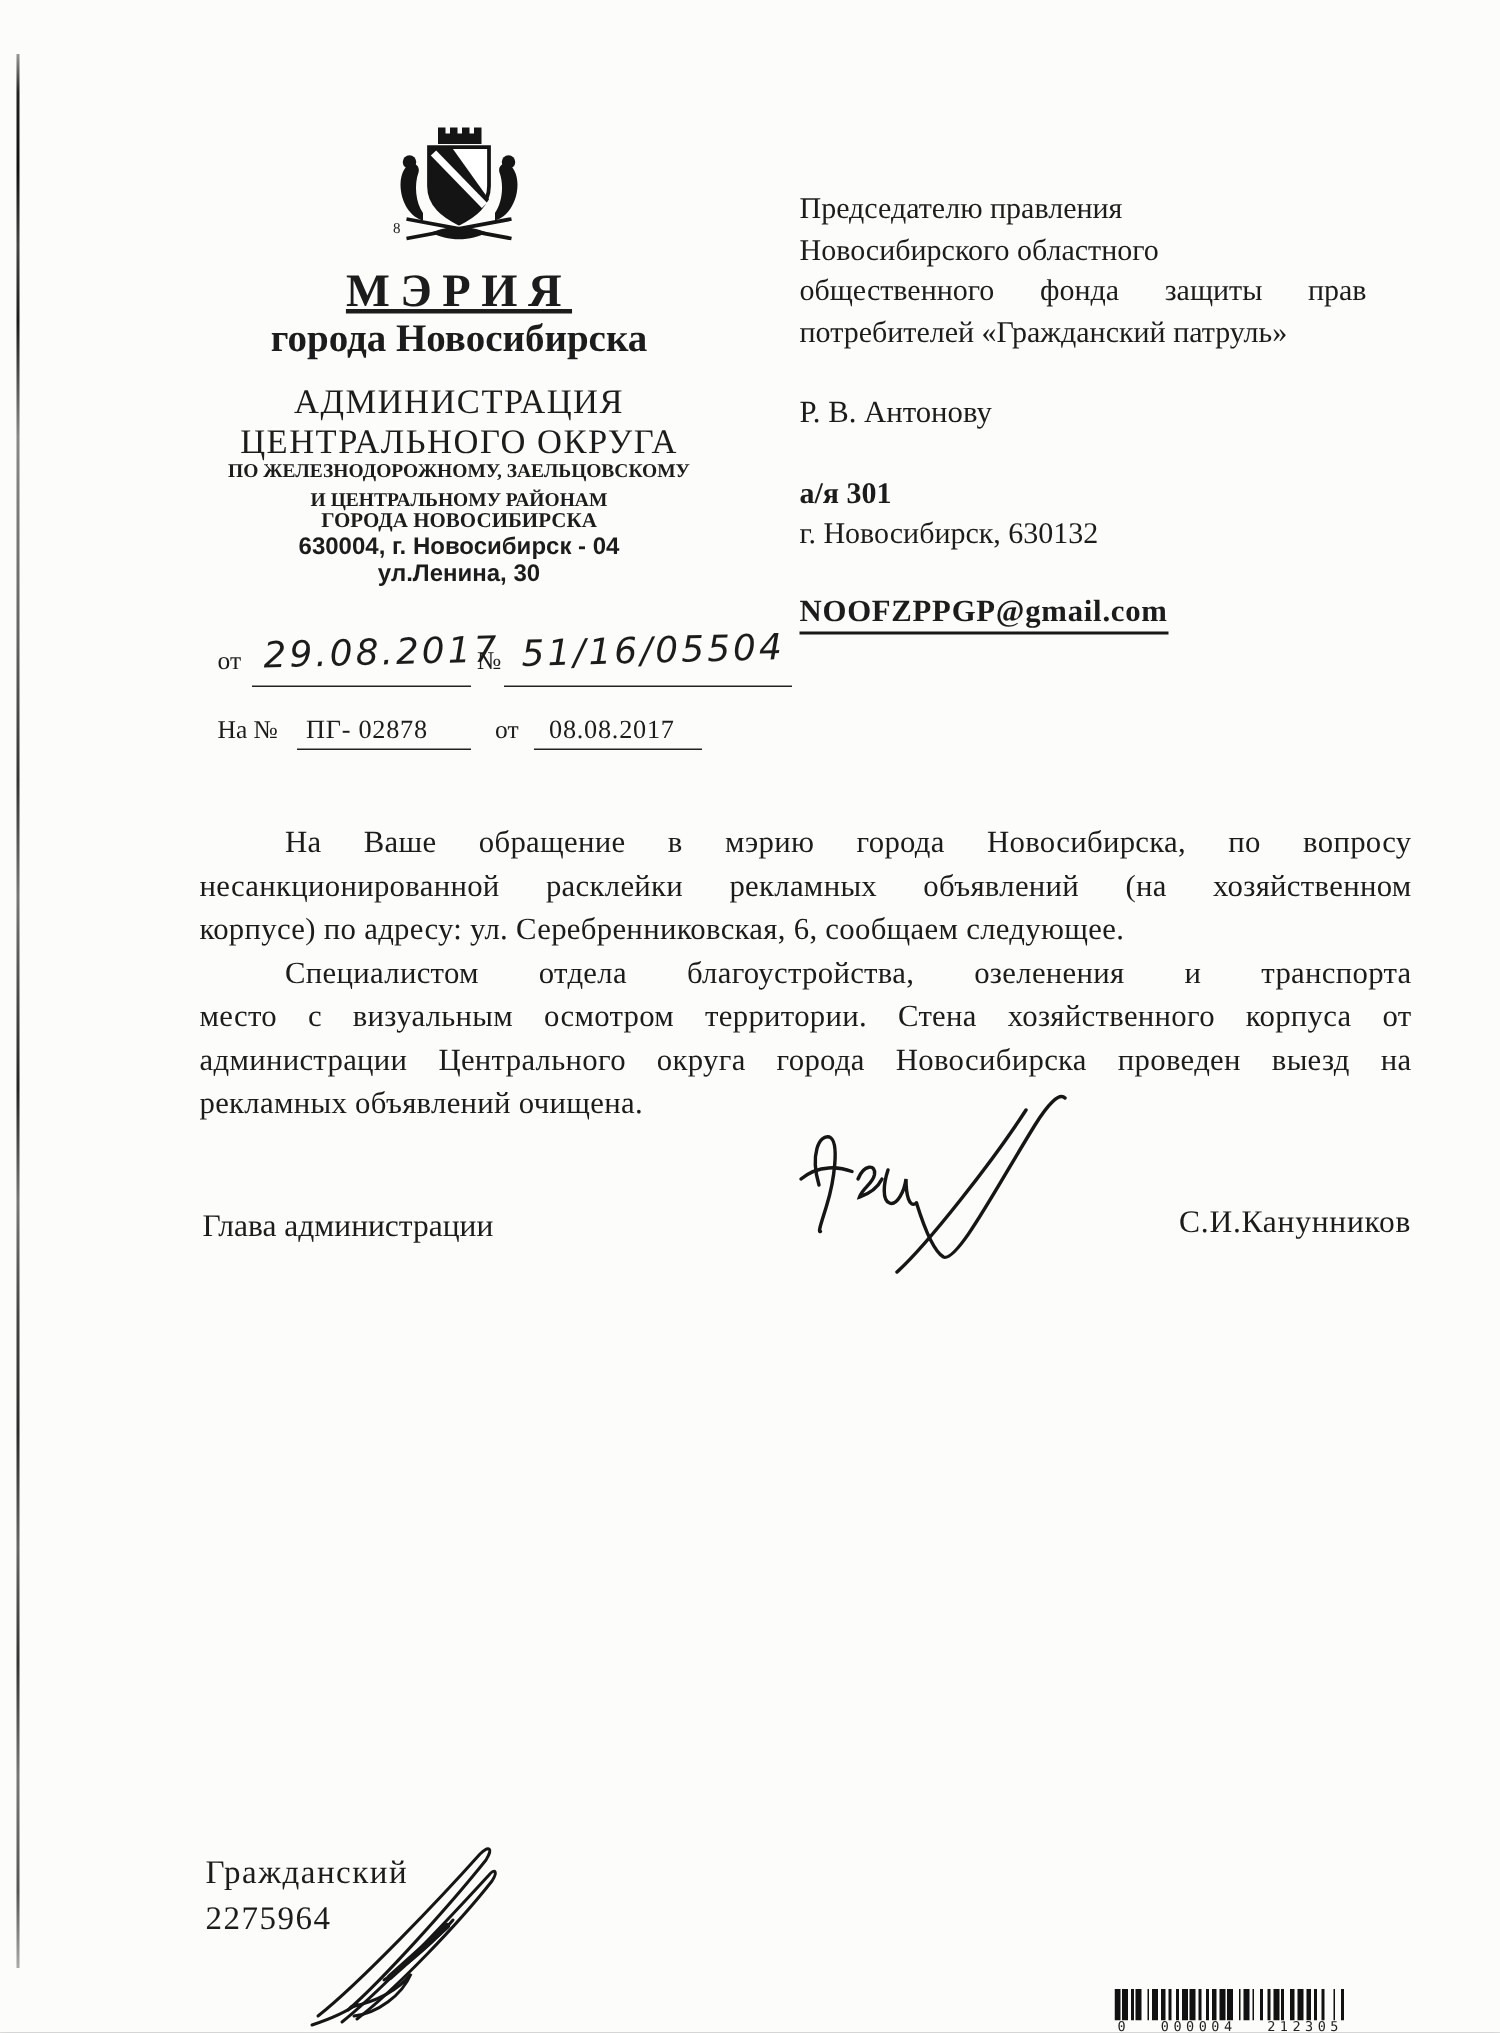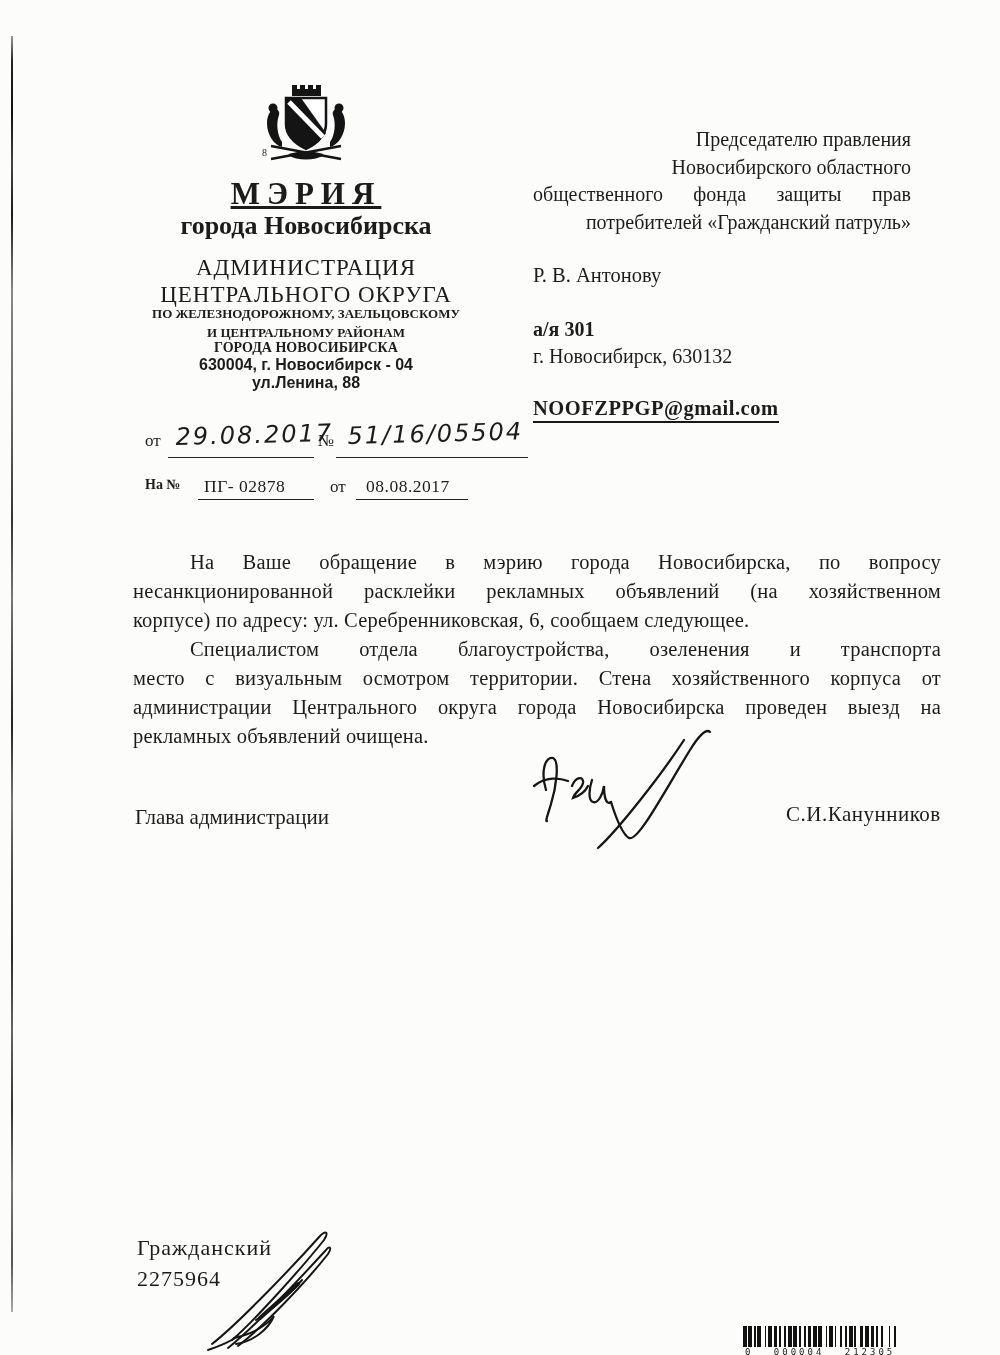--- a/index.html
+++ b/index.html
@@ -8,21 +8,21 @@
     overflow:hidden;font-family:"Liberation Serif",serif;color:#1c1c1c;
     box-shadow:0 0 6px rgba(0,0,0,.3);
   }
   .abs{position:absolute;}
   .ctr{text-align:center;}
   .sans{font-family:"Liberation Sans",sans-serif;}
   .b{font-weight:bold;}
   .jst{text-align:justify;text-align-last:justify;}
   .ind{padding-left:57px;box-sizing:border-box;}
   .bodyline{font-size:20.5px;line-height:29px;width:808px;letter-spacing:.2px;}
-  .recline{font-size:20px;line-height:27.5px;width:378px;text-align:right;}
+  .recline{font-size:20px;line-height:27.5px;width:378px;}
   .uline{border-bottom:2px solid #181818;padding-bottom:1px;}
   .hand{
     font-family:"DejaVu Sans",sans-serif;font-style:italic;
     letter-spacing:2px;transform:rotate(-1.5deg);transform-origin:left bottom;
   }
   .ruleline{border-top:1.6px solid #222;height:0;}
   .scanline{
     left:11px;top:36px;width:2px;height:1276px;
     background:linear-gradient(180deg,#999 0%,#222 2%,#101010 6%,#444 10%,
       #1a1a1a 14%,#888 20%,#666 30%,#333 38%,#777 44%,#444 50%,#222 54%,
@@ -64,34 +64,34 @@
     <div class="abs ctr b" style="left:0;top:211px;width:100%;font-size:26px;">города Новосибирска</div>
 
     <div class="abs ctr" style="left:0;top:255px;width:100%;font-size:23px;letter-spacing:1px;">АДМИНИСТРАЦИЯ</div>
     <div class="abs ctr" style="left:0;top:282px;width:100%;font-size:23px;letter-spacing:1px;">ЦЕНТРАЛЬНОГО ОКРУГА</div>
 
     <div class="abs ctr b" style="left:-10px;top:306px;width:392px;font-size:13px;">ПО ЖЕЛЕЗНОДОРОЖНОМУ, ЗАЕЛЬЦОВСКОМУ</div>
     <div class="abs ctr b" style="left:0;top:325px;width:100%;font-size:13px;">И ЦЕНТРАЛЬНОМУ РАЙОНАМ</div>
     <div class="abs ctr b" style="left:0;top:340px;width:100%;font-size:14px;">ГОРОДА НОВОСИБИРСКА</div>
 
     <div class="abs ctr b sans" style="left:0;top:356px;width:100%;font-size:16px;">630004, г. Новосибирск - 04</div>
-    <div class="abs ctr b sans" style="left:0;top:374px;width:100%;font-size:16px;">ул.Ленина, 88</div>
+    <div class="abs ctr b sans" style="left:0;top:374px;width:100%;font-size:16px;">ул.Ленина, 30</div>
   </div>
 
   <div>
     <span class="abs" style="left:145px;top:431px;font-size:17px;">от</span>
     <span class="abs hand" style="left:176px;top:423px;font-size:24px;">29.08.2017</span>
     <div class="abs ruleline" style="left:168px;top:457px;width:146px;"></div>
     <span class="abs" style="left:318px;top:431px;font-size:17px;">№</span>
     <span class="abs hand" style="left:348px;top:422px;font-size:24px;">51/16/05504</span>
     <div class="abs ruleline" style="left:336px;top:457px;width:192px;"></div>
   </div>
 
   <div>
-    <span class="abs" style="left:145px;top:477px;font-size:14px;font-weight:bold;">На №</span>
+    <span class="abs" style="left:145px;top:477px;font-size:17px;">На №</span>
     <span class="abs" style="left:204px;top:476px;font-size:17.5px;letter-spacing:.5px;">ПГ- 02878</span>
     <div class="abs ruleline" style="left:198px;top:499px;width:116px;"></div>
     <span class="abs" style="left:330px;top:477px;font-size:17px;">от</span>
     <span class="abs" style="left:366px;top:476px;font-size:17.5px;letter-spacing:.5px;">08.08.2017</span>
     <div class="abs ruleline" style="left:356px;top:499px;width:112px;"></div>
   </div>
 
   <div class="abs" style="left:533px;top:126px;width:378px;">
     <div class="recline">Председателю правления</div>
     <div class="recline">Новосибирского областного</div>

